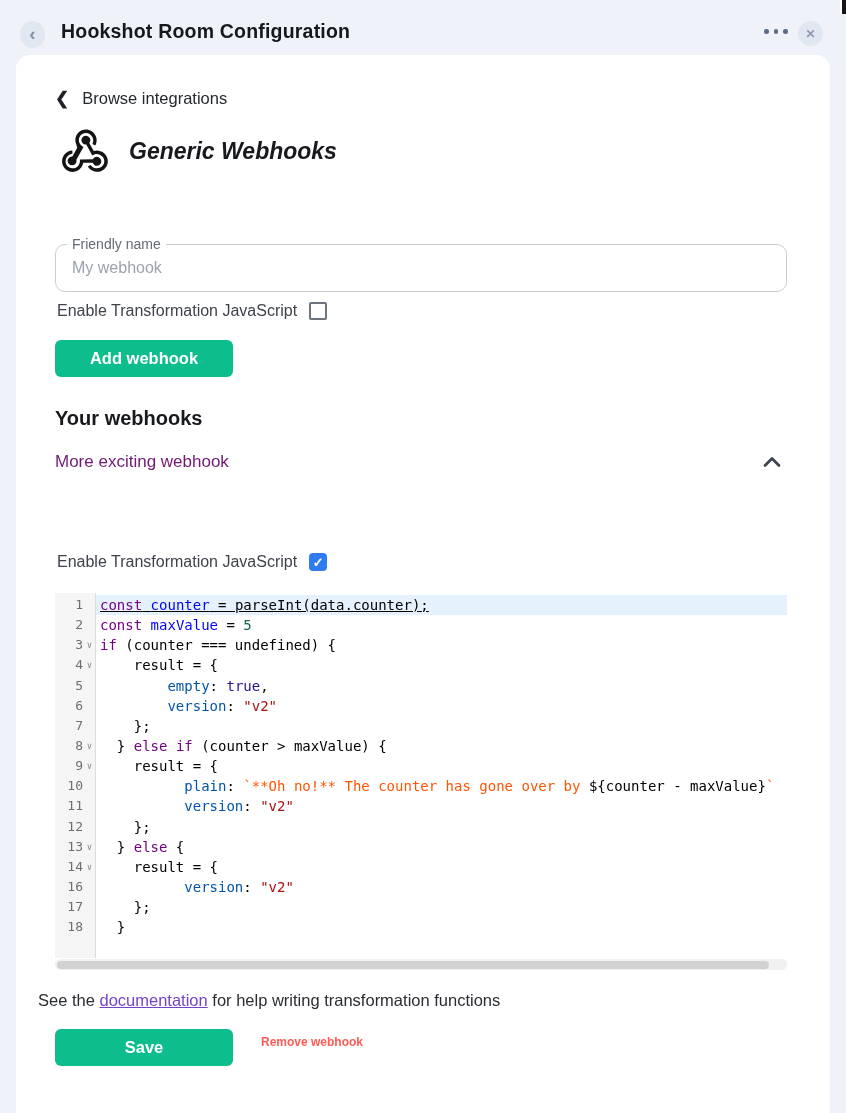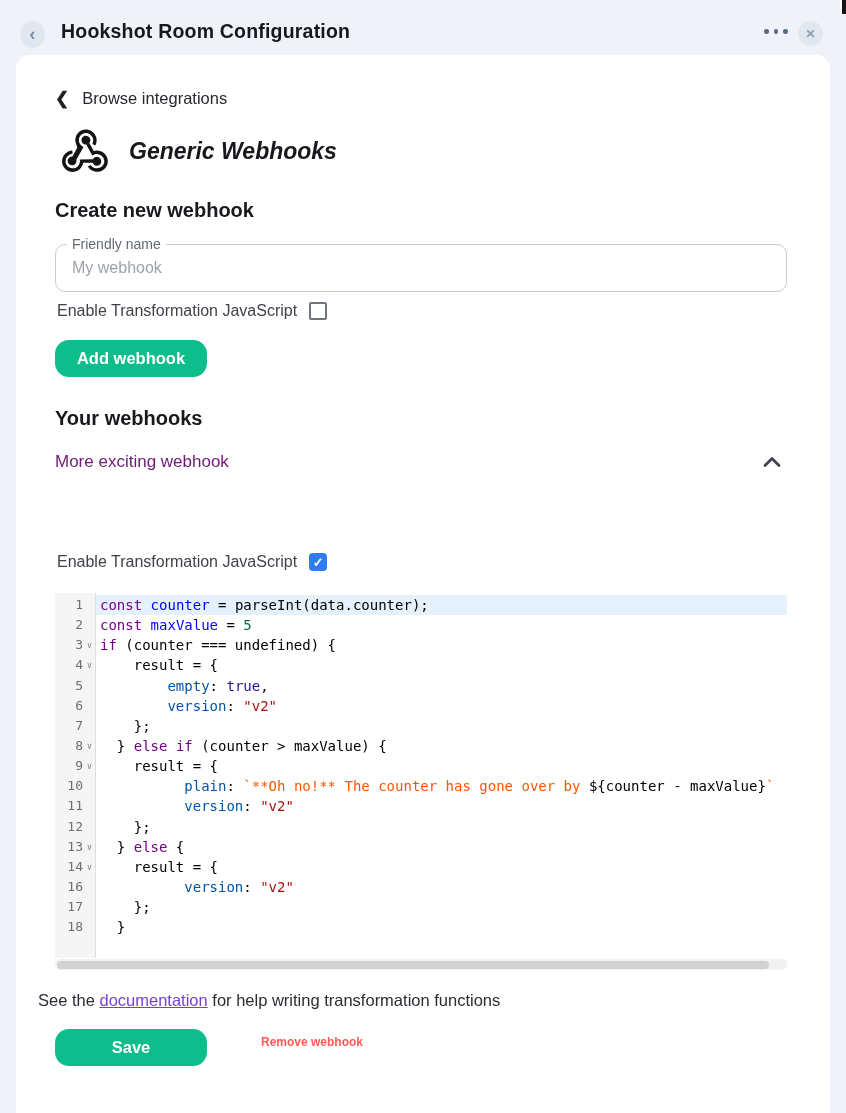--- a/index.html
+++ b/index.html
@@ -35,38 +35,38 @@
   .tf input{position:absolute;left:14px;top:1px;width:700px;height:42px;border:none;outline:none;background:transparent;
     font-family:"Liberation Sans",sans-serif;font-size:16px;color:#40454e;}
   .tf input::placeholder{color:#9ba2ad;opacity:1;}
   
   .enable-row{left:41px;display:flex;align-items:center;gap:12px;font-size:16px;color:#3e434b;}
   .row-1{top:247px;} .row-2{top:498px;}
   .cb-off{width:14px;height:14px;border:2px solid #6e757f;border-radius:2px;background:#fff;cursor:pointer;}
   .cb-on{width:18px;height:18px;border-radius:4px;background:var(--checkbox,#2e7cf0);color:#fff;font-size:13px;font-weight:bold;
     display:flex;align-items:center;justify-content:center;cursor:pointer;}
   
-  .btn-green{left:39px;width:152px;height:37px;background:var(--accent,#0dbd8b);color:#fff;font-weight:bold;font-size:16.5px;
-    border:none;border-radius:14px;display:flex;align-items:center;justify-content:center;cursor:pointer;font-family:inherit;}
+  .btn-green{left:39px;width:178px;height:37px;background:var(--accent,#0dbd8b);color:#fff;font-weight:bold;font-size:16.5px;
+    border:none;border-radius:6px;display:flex;align-items:center;justify-content:center;cursor:pointer;font-family:inherit;}
   .btn-add{top:285px;} .btn-save{top:974px;}
   .remove-btn{left:245px;top:980px;font-size:12px;font-weight:bold;color:var(--danger,#ff5b55);background:none;border:none;
     font-family:inherit;cursor:pointer;padding:0;}
   
   .item-row{left:39px;top:394px;width:730px;display:flex;justify-content:space-between;align-items:center;cursor:pointer;}
   .item-name{font-size:17px;font-weight:500;color:#701a75;}
   
   .editor{left:39px;top:538px;width:732px;height:365px;background:#fff;overflow:hidden;
     font-family:"DejaVu Sans Mono",monospace;font-size:14px;padding-top:2px;box-sizing:border-box;}
   .editor::before{content:"";position:absolute;left:0;top:0;width:40px;height:365px;background:#f5f5f5;border-right:1px solid #ddd;}
   .cm-row{display:flex;height:20.15px;line-height:20.15px;position:relative;}
   .cm-gutter{flex:0 0 41px;display:flex;justify-content:flex-end;align-items:center;position:relative;z-index:1;}
   .cm-num{color:#6e6e6e;font-size:13px;}
   .cm-fold{width:13px;text-align:center;color:#8a8a8a;font-size:9px;}
   .cm-code{flex:1;padding-left:4px;white-space:pre;color:#000;overflow:hidden;}
-  .cm-row.active .cm-code{background:var(--active-line,#e5f1fd);}
+  .cm-row.active .cm-code{background:var(--active-line,#e5f1fd);text-decoration:underline;}
   .tk-kw{color:var(--tk-kw,#708);} .tk-def{color:var(--tk-def,#00f);} .tk-prop{color:var(--tk-prop,#05a);}
   .tk-atom{color:var(--tk-atom,#219);} .tk-num{color:var(--tk-num,#164);} .tk-str{color:var(--tk-str,#a11);}
   .tk-tstr{color:var(--tk-tstr,#f50);} .tk-pl{color:inherit;}
   .hscroll{left:39px;top:904px;width:732px;height:11px;background:#f1f1f1;border-radius:6px;}
   .hscroll-thumb{position:absolute;left:2px;top:1.5px;width:712px;height:8px;background:#d2d2d2;border-radius:4px;cursor:pointer;}
   
   .help{left:22px;top:936px;font-size:16.5px;color:#2a2d33;}
   .help a{color:var(--link,#7743c6);text-decoration:underline;cursor:pointer;}
 </style>
 </head>
@@ -96,21 +96,20 @@
     <span class="browse-label">Browse integrations</span>
   </div>
 
   <div class="service">
     <svg width="56" height="56" viewBox="0 0 24 24">
       <path fill="#141414" d="M10.46,19C9,21.07 6.15,21.59 4.09,20.15C2.04,18.71 1.56,15.84 3,13.75C3.87,12.5 5.21,11.83 6.58,11.77L6.63,13.2C5.72,13.27 4.84,13.74 4.27,14.56C3.27,16 3.58,17.94 4.95,18.91C6.33,19.87 8.26,19.5 9.26,18.07C9.57,17.62 9.75,17.13 9.82,16.63V15.62L15.4,15.58L15.47,15.47C16,14.55 17.15,14.23 18.05,14.75C18.95,15.27 19.26,16.43 18.73,17.35C18.2,18.26 17.04,18.58 16.14,18.06C15.73,17.83 15.44,17.46 15.31,17.04L11.24,17.06C11.13,17.73 10.87,18.38 10.46,19M17.74,11.86C20.27,12.17 22.07,14.44 21.76,16.93C21.45,19.43 19.15,21.2 16.62,20.89C15.13,20.71 13.9,19.86 13.19,18.68L14.43,17.96C14.92,18.73 15.75,19.28 16.75,19.41C18.5,19.62 20.05,18.43 20.26,16.76C20.47,15.09 19.23,13.56 17.5,13.35C16.96,13.29 16.44,13.36 15.97,13.53L15.12,13.97L12.54,9.2H12.32C11.26,9.16 10.44,8.29 10.47,7.25C10.5,6.21 11.4,5.4 12.45,5.44C13.5,5.5 14.33,6.35 14.3,7.39C14.28,7.83 14.11,8.23 13.84,8.54L15.74,12.05C16.36,11.85 17.04,11.78 17.74,11.86M8.25,9.14C7.25,6.79 8.31,4.1 10.62,3.12C12.94,2.14 15.62,3.25 16.62,5.6C17.21,6.97 17.09,8.47 16.42,9.67L15.18,8.95C15.6,8.14 15.67,7.15 15.27,6.22C14.59,4.62 12.78,3.85 11.23,4.5C9.67,5.16 8.97,7 9.65,8.6C9.93,9.26 10.4,9.77 10.97,10.11L11.36,10.32L8.29,15.71C8.32,15.85 8.36,16 8.37,16.14C8.4,17.18 7.58,18.05 6.53,18.08C5.47,18.11 4.59,17.29 4.56,16.25C4.53,15.21 5.35,14.34 6.41,14.31H6.6L8.68,10.57C8.52,10.13 8.37,9.65 8.25,9.14Z"></path>
     </svg>
     <span class="service-title">Generic Webhooks</span>
   </div>
 
-  <div class="h2 h-create">Create new webhook</div>
 
   <div class="tf tf-1">
     <span class="tf-legend">Friendly name</span>
     <input type="text" placeholder="My webhook" style="">
   </div>
 
   <div class="enable-row row-1">
     <span>Enable Transformation JavaScript</span>
     <div class="cb-off"></div>
   </div>

